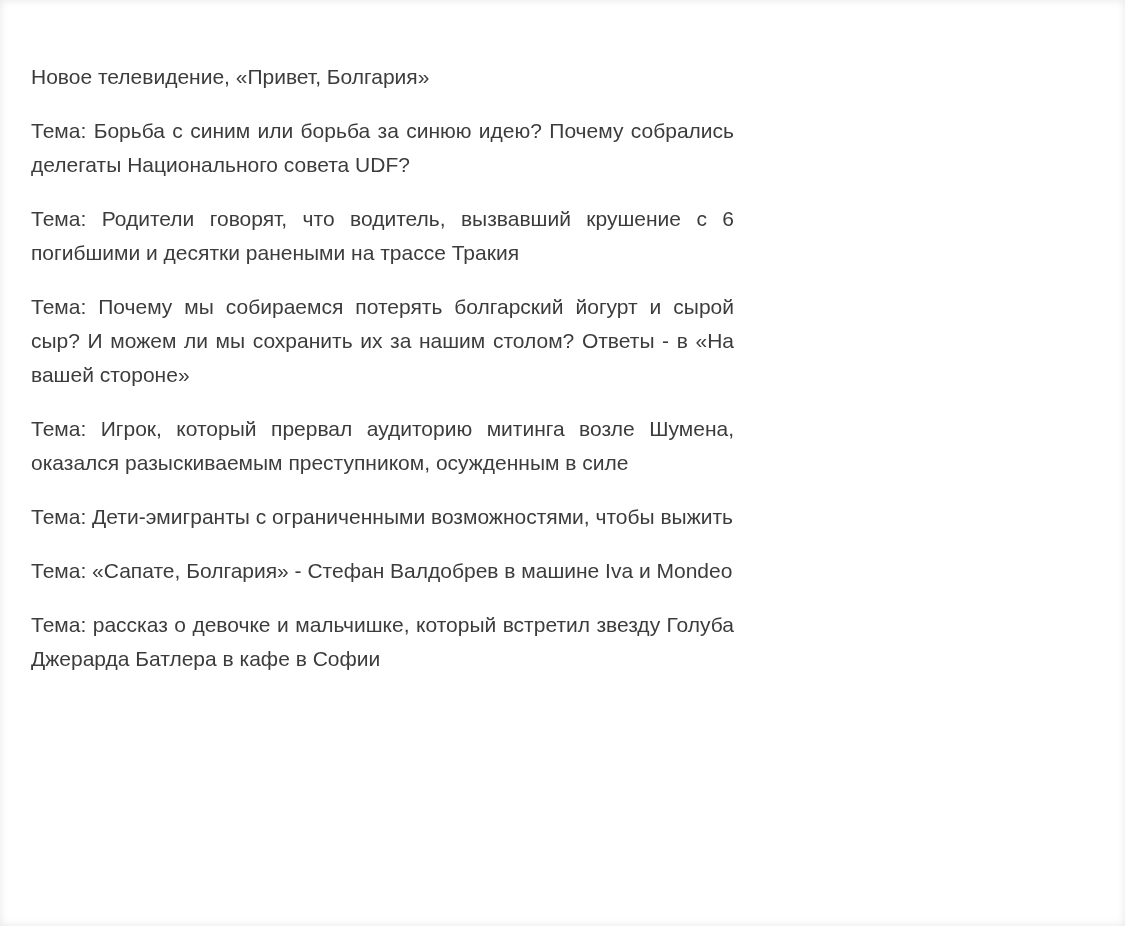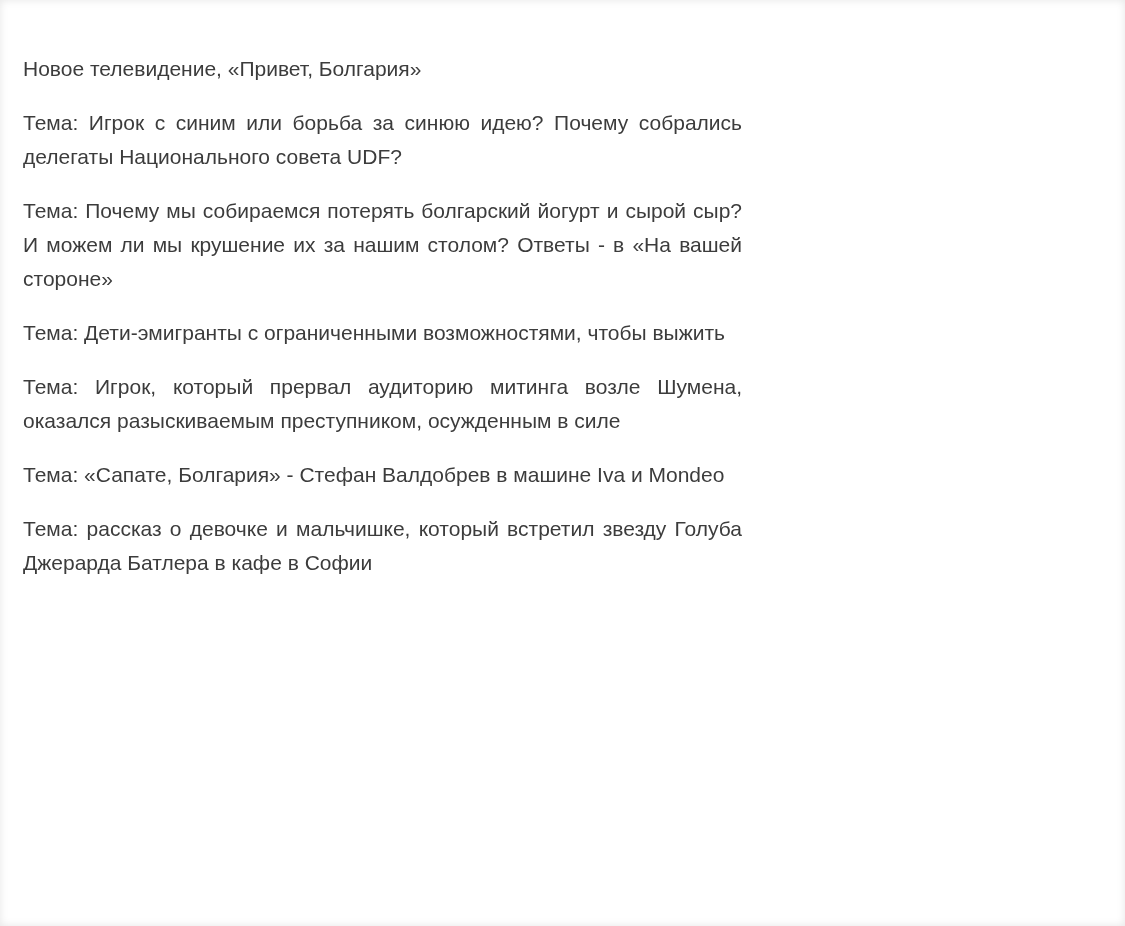--- a/index.html
+++ b/index.html
@@ -24,33 +24,34 @@
   .article {
     position: absolute;
     left: 23px;
     top: 52px;
     width: 719px;
     color: #3c3c3c;
     font-size: 21px;
     line-height: 34px;
   }
   .article p {
-    margin: 0;
+    margin: 8px;
     text-align: justify;
   }
   .article p.gap {
     margin-top: 20px;
   }
 </style>
 </head>
 <body>
 
 <div class="vignette"></div>
 
 <div class="article">
   <p>Новое телевидение, «Привет, Болгария»</p>
-  <p class="gap">Тема: Игрок с синим или борьба за синюю идею? Почему собрались делегаты Национального совета UDF?</p>
-  <p class="gap">Тема: Почему мы собираемся потерять болгарский йогурт и сырой сыр? И можем ли мы крушение их за нашим столом? Ответы - в «На вашей стороне»</p>
+  <p class="gap">Тема: Борьба с синим или борьба за синюю идею? Почему собрались делегаты Национального совета UDF?</p>
+  <p class="gap">Тема: Родители говорят, что водитель, вызвавший крушение с 6 погибшими и десятки ранеными на трассе Тракия</p>
+  <p class="gap">Тема: Почему мы собираемся потерять болгарский йогурт и сырой сыр? И можем ли мы сохранить их за нашим столом? Ответы - в «На вашей стороне»</p>
+  <p class="gap">Тема: Игрок, который прервал аудиторию митинга возле Шумена, оказался разыскиваемым преступником, осужденным в силе</p>
   <p class="gap">Тема: Дети-эмигранты с ограниченными возможностями, чтобы выжить</p>
-  <p class="gap">Тема: Игрок, который прервал аудиторию митинга возле Шумена, оказался разыскиваемым преступником, осужденным в силе</p>
   <p class="gap">Тема: «Сапате, Болгария» - Стефан Валдобрев в машине Iva и Mondeo</p>
   <p class="gap">Тема: рассказ о девочке и мальчишке, который встретил звезду Голуба Джерарда Батлера в кафе в Софии</p>
 </div>
 
 </body></html>

